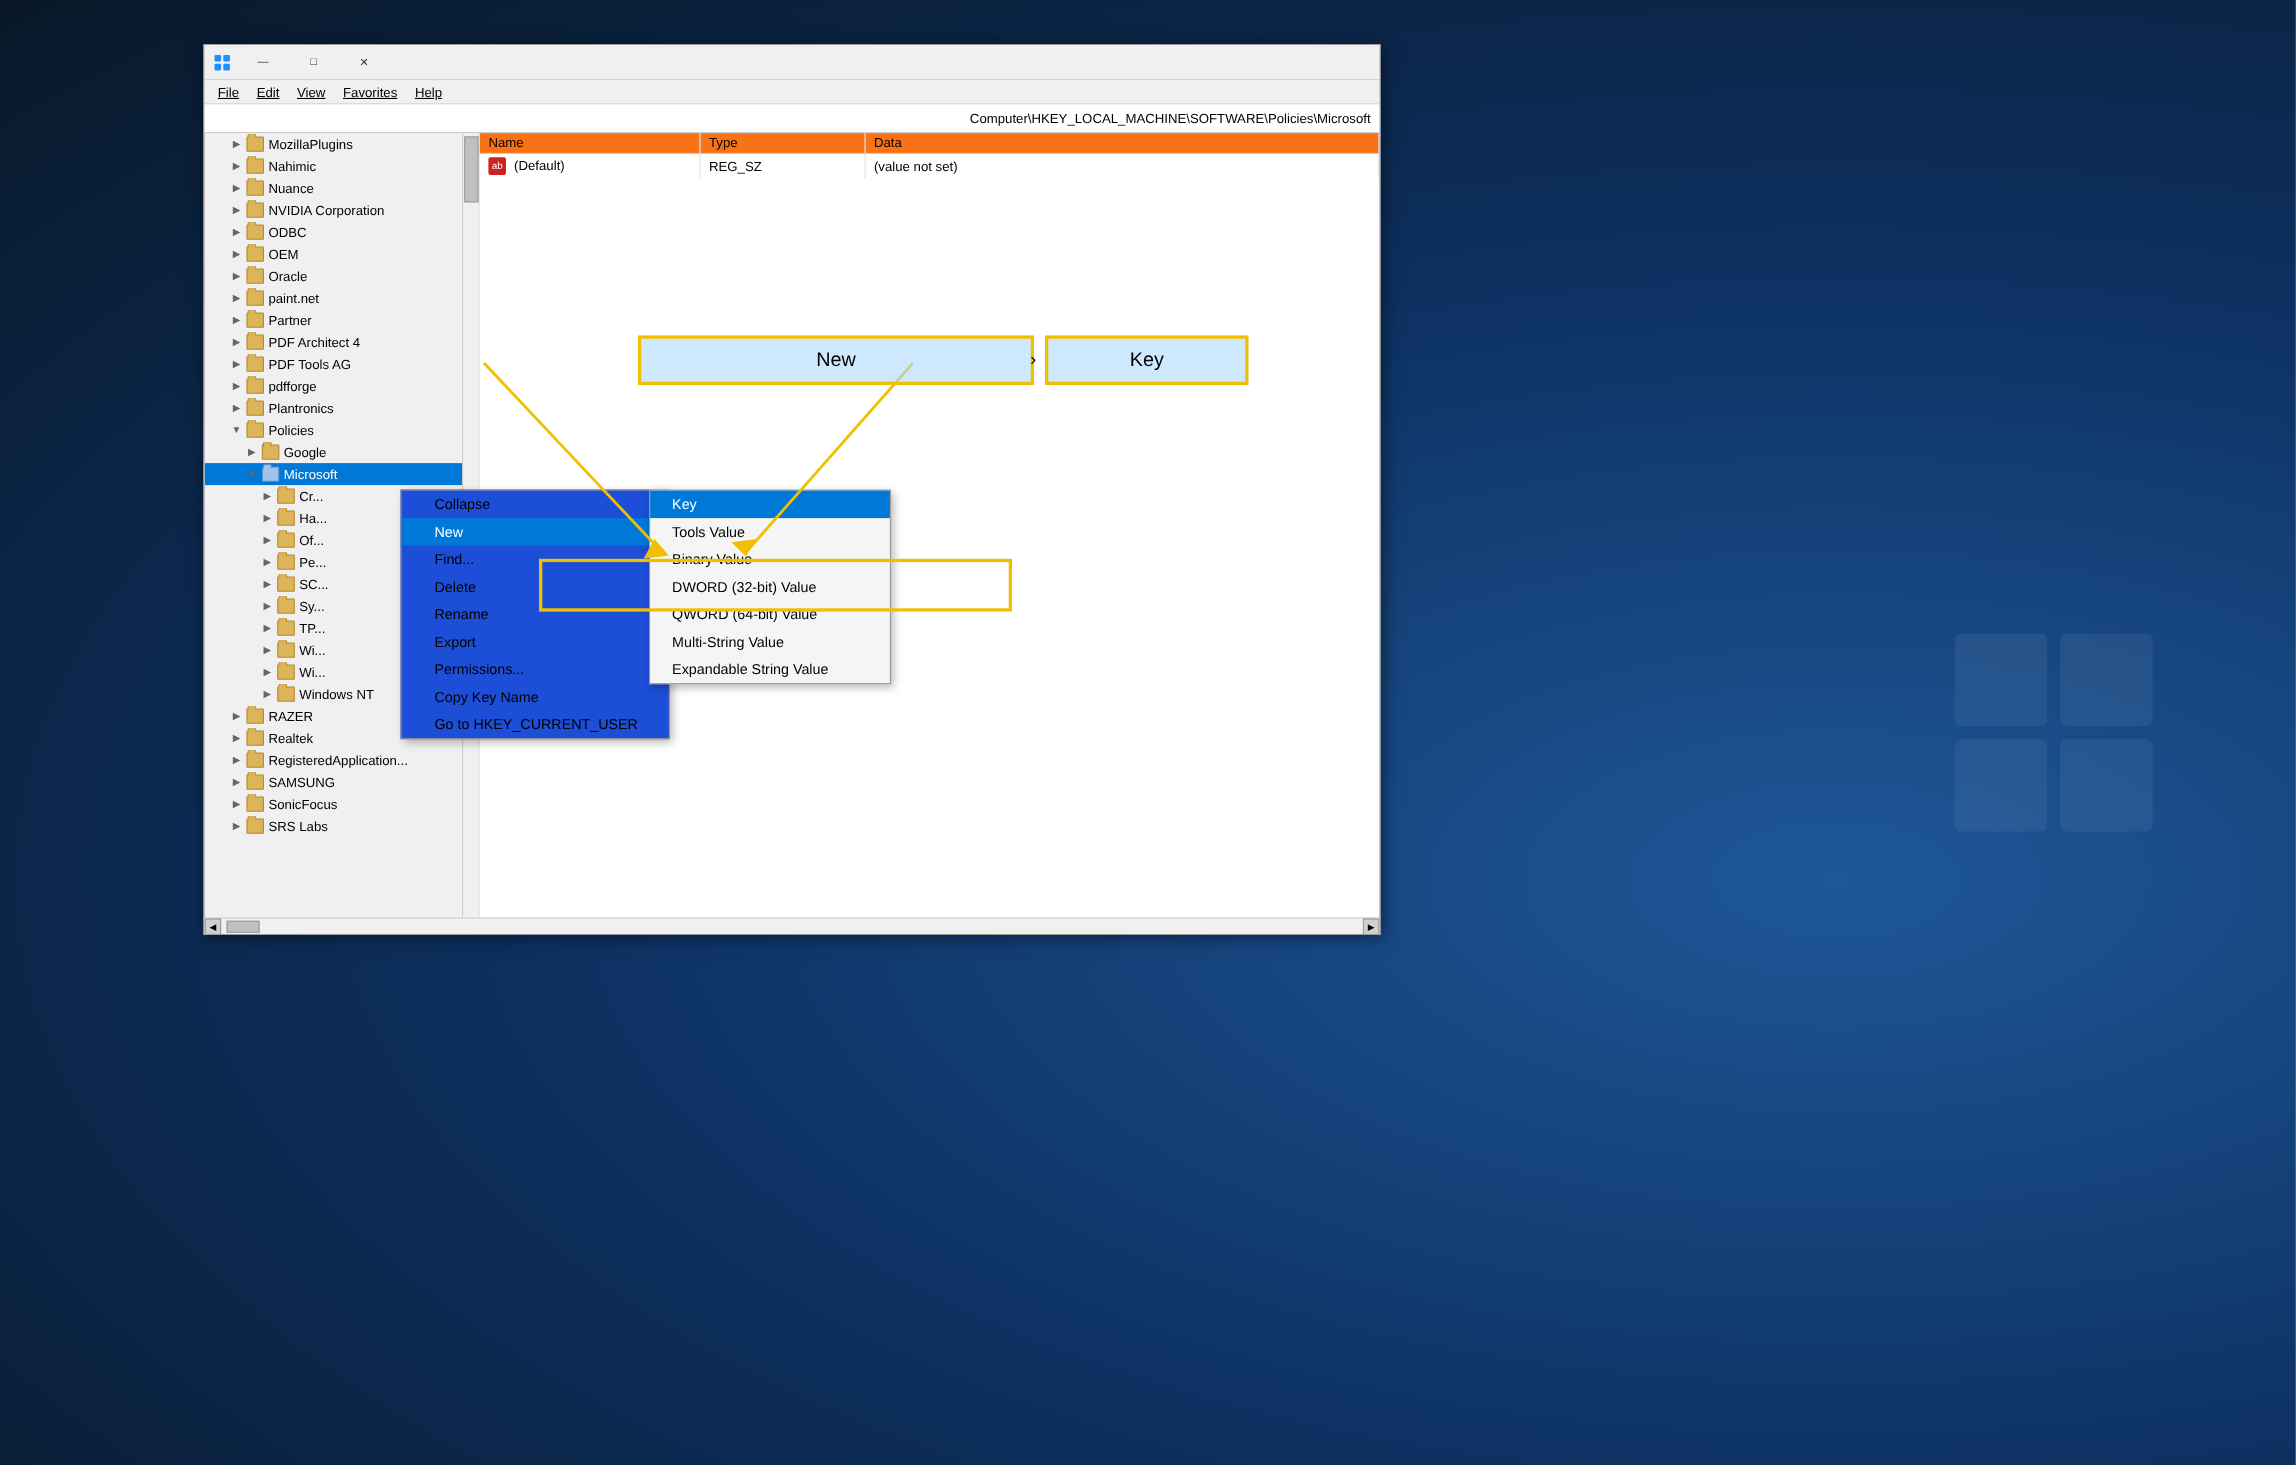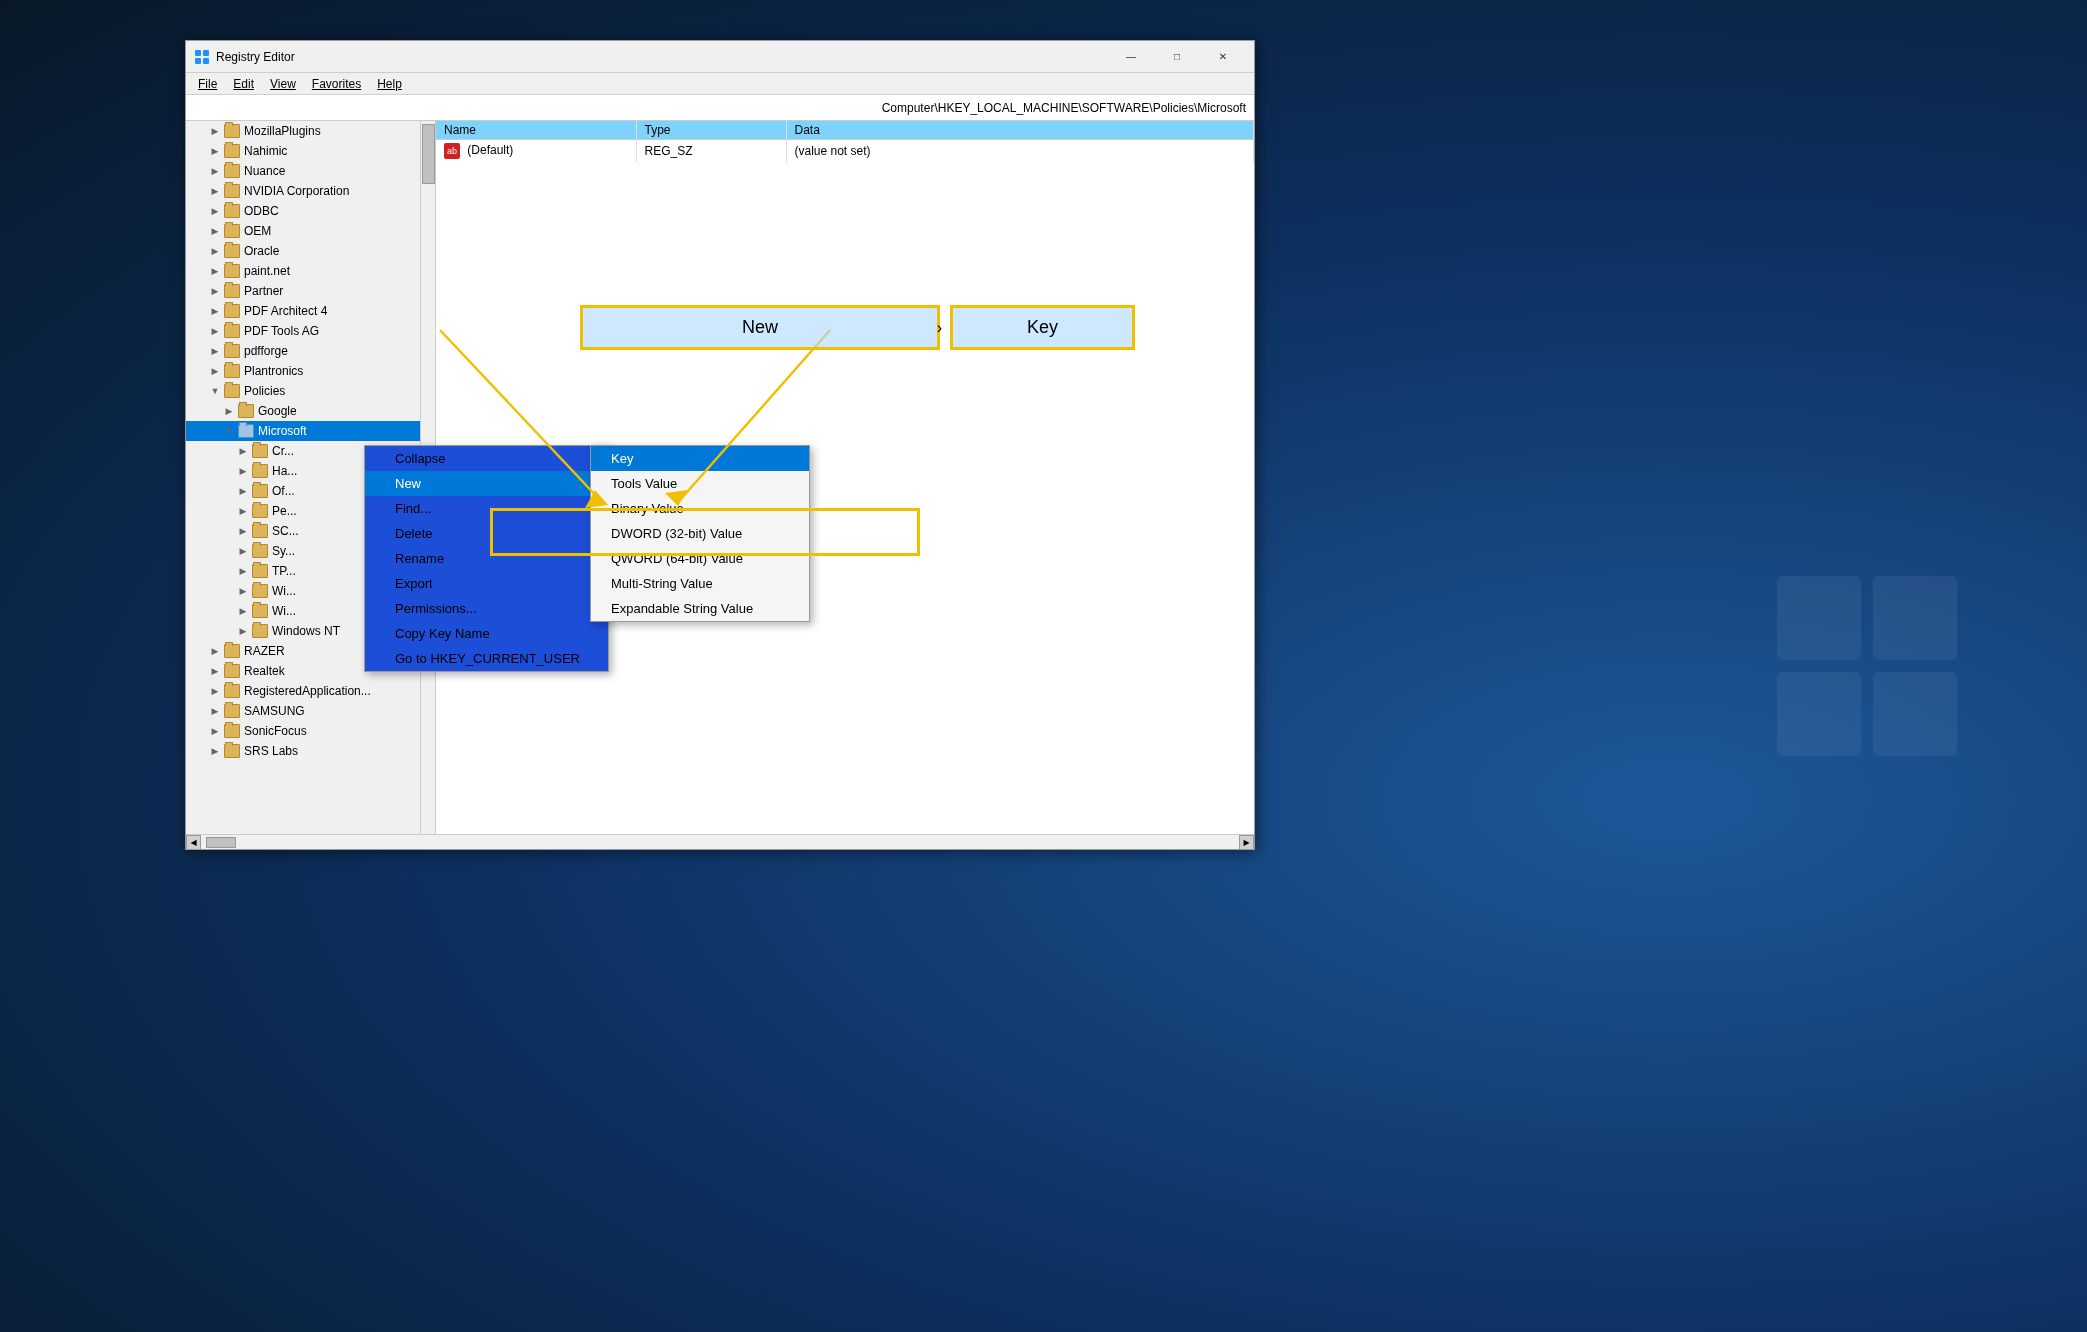--- a/index.html
+++ b/index.html
@@ -201,21 +201,21 @@
     .reg-table {
       width: 100%;
       border-collapse: collapse;
     }
     .reg-table th {
       text-align: left;
       padding: 2px 8px;
       border-bottom: 1px solid #ccc;
       font-size: 12px;
       font-weight: normal;
-      background: #7dd3fc;
+      background: #f97316;
       border-right: 1px solid #e0e0e0;
     }
     .reg-table td {
       padding: 3px 8px;
       font-size: 12px;
       border-right: 1px solid #e0e0e0;
       vertical-align: middle;
     }
     .reg-icon {
       width: 16px;
@@ -392,21 +392,20 @@
 
   <div class="title-bar">
     <div class="title-bar-icon">
       <svg width="16" height="16" viewBox="0 0 16 16">
         <rect x="1" y="1" width="6" height="6" fill="#1e90ff" rx="1"></rect>
         <rect x="9" y="1" width="6" height="6" fill="#1e90ff" rx="1"></rect>
         <rect x="1" y="9" width="6" height="6" fill="#1e90ff" rx="1"></rect>
         <rect x="9" y="9" width="6" height="6" fill="#1e90ff" rx="1"></rect>
       </svg>
     </div>
-    <span class="title-bar-text">Registry Editor</span>
     <div class="title-bar-buttons">
       <button class="title-btn">—</button>
       <button class="title-btn">□</button>
       <button class="title-btn close">✕</button>
     </div>
   </div>
 
   <div class="menu-bar">
     <span class="menu-item">File</span>
     <span class="menu-item">Edit</span>

